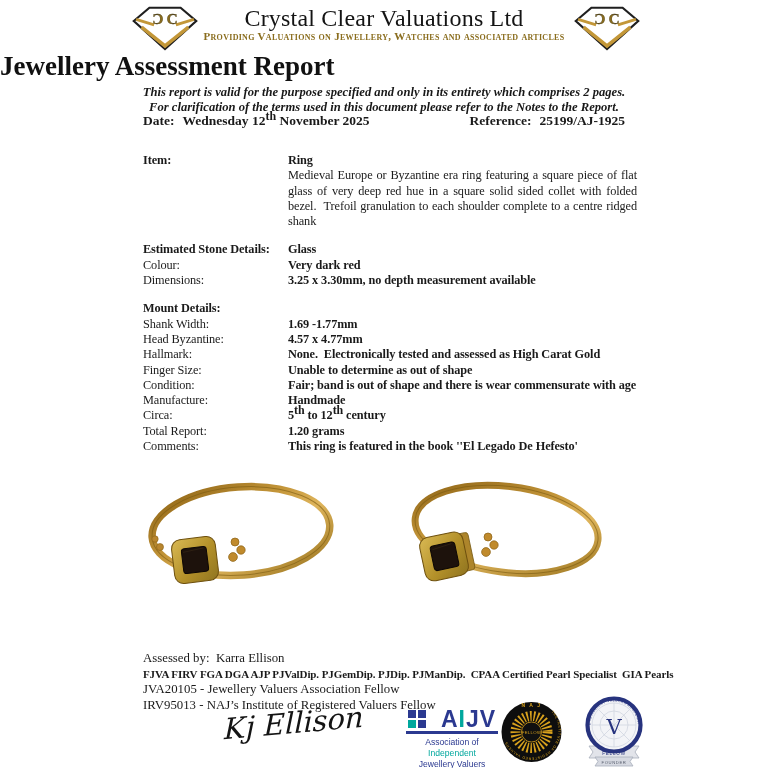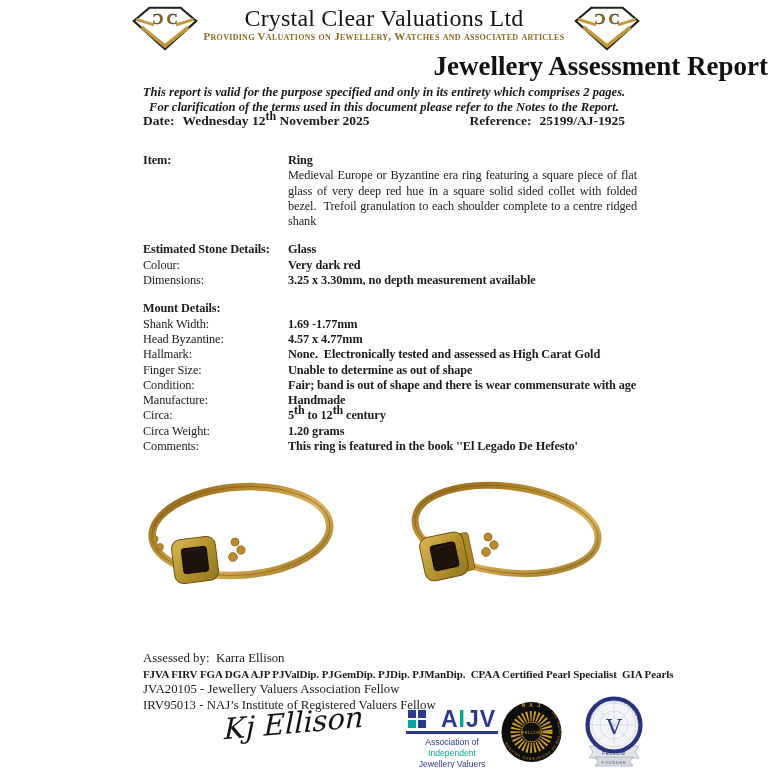--- a/index.html
+++ b/index.html
@@ -7,21 +7,21 @@
         font-family:"Liberation Serif","DejaVu Serif",serif;color:#1a1a1a;overflow:hidden;margin:0 auto;}
 
   
   .dlogo{position:absolute;top:2px;width:78px;height:52px;}
   .dlogo.left{left:126px;}
   .dlogo.right{right:122px;}
   .hdr-company{position:absolute;top:5px;left:120px;right:120px;text-align:center;
                font-size:24px;letter-spacing:.2px;color:#141414;}
   .hdr-tagline{position:absolute;top:30px;left:120px;right:120px;text-align:center;
                font-variant:small-caps;font-weight:bold;font-size:11px;color:#8a6d1e;letter-spacing:.3px;}
-  .title{position:absolute;top:51px;left:0;right:0;text-align:right;font-size:27px;font-weight:bold;color:#111;}
+  .title{position:absolute;top:51px;left:0;right:0;text-align:left;font-size:27px;font-weight:bold;color:#111;}
   .disclaimer{position:absolute;top:85px;left:132px;right:132px;text-align:center;
               font-style:italic;font-weight:bold;font-size:12.6px;line-height:14.6px;white-space:pre-wrap;color:#181818;}
   .meta{position:absolute;top:113px;left:143px;right:143px;display:flex;justify-content:space-between;
         font-weight:bold;font-size:13.5px;}
   .meta .mval{margin-left:8px;white-space:pre-wrap;}
   sup.ord{font-size:12px;vertical-align:super;line-height:0;}
 
   
   .body{position:absolute;top:153px;left:143px;right:131px;font-size:12.3px;line-height:15.3px;letter-spacing:-.1px;}
   .row{display:flex;}
@@ -145,21 +145,21 @@
     </div>
     <div class="row">
       <div class="lbl" style="font-weight:normal">Manufacture:</div>
       <div class="val">Handmade</div>
     </div>
     <div class="row">
       <div class="lbl" style="font-weight:normal">Circa:</div>
       <div class="val"><span>5</span><sup class="ord">th</sup><span> to 12</span><sup class="ord">th</sup><span> century</span></div>
     </div>
     <div class="row">
-      <div class="lbl" style="font-weight:normal">Circa Weight:</div>
+      <div class="lbl" style="font-weight:normal">Total Report:</div>
       <div class="val">1.20 grams</div>
     </div>
     <div class="row">
       <div class="lbl" style="font-weight:normal">Comments:</div>
       <div class="val">This ring is featured in the book ''El Legado De Hefesto'</div>
     </div>
   </div>
 
   <div class="photos">
     <svg class="ringL" width="206" height="126" viewBox="0 0 206 126">

